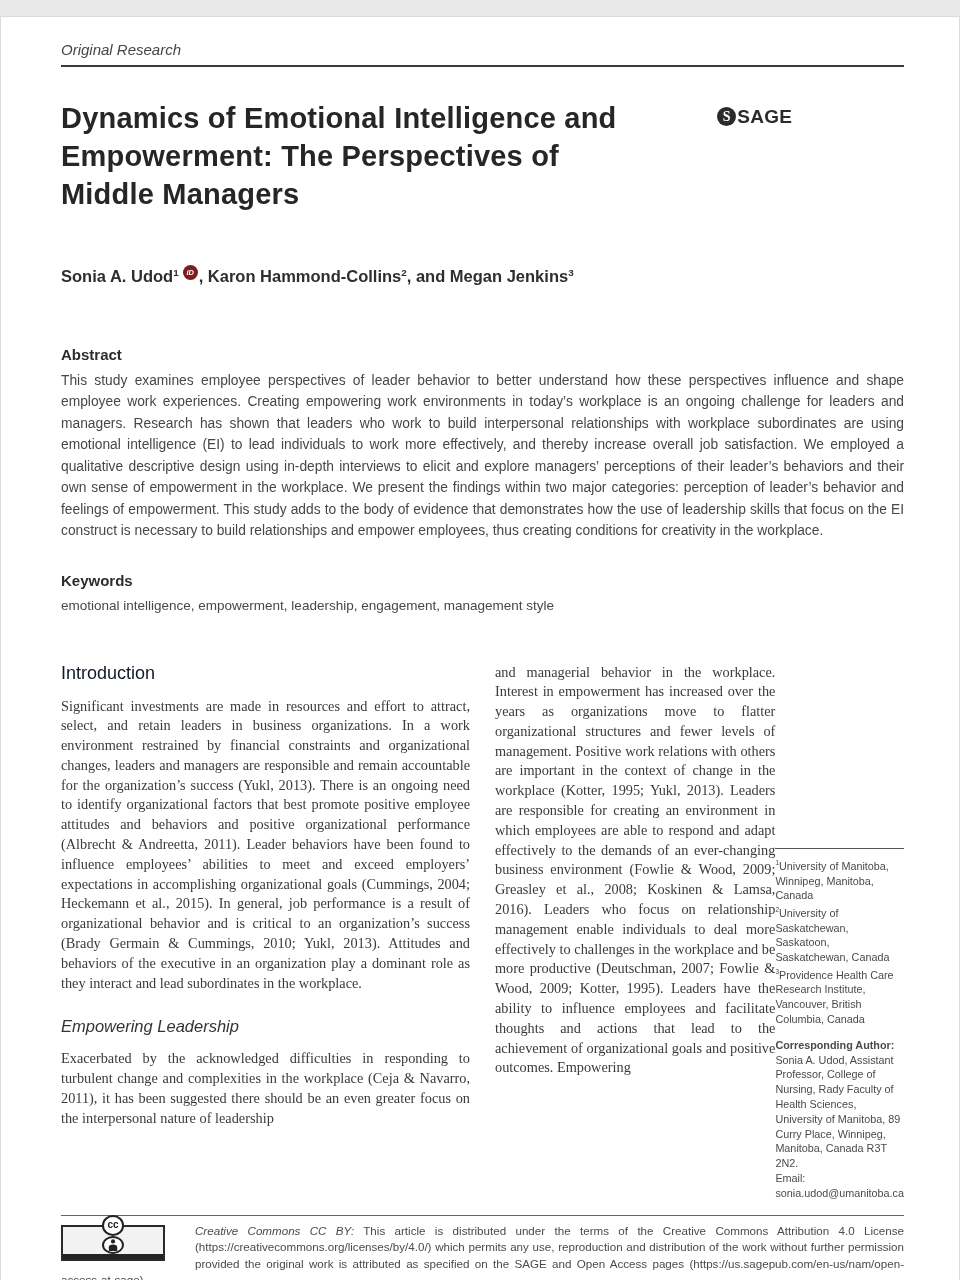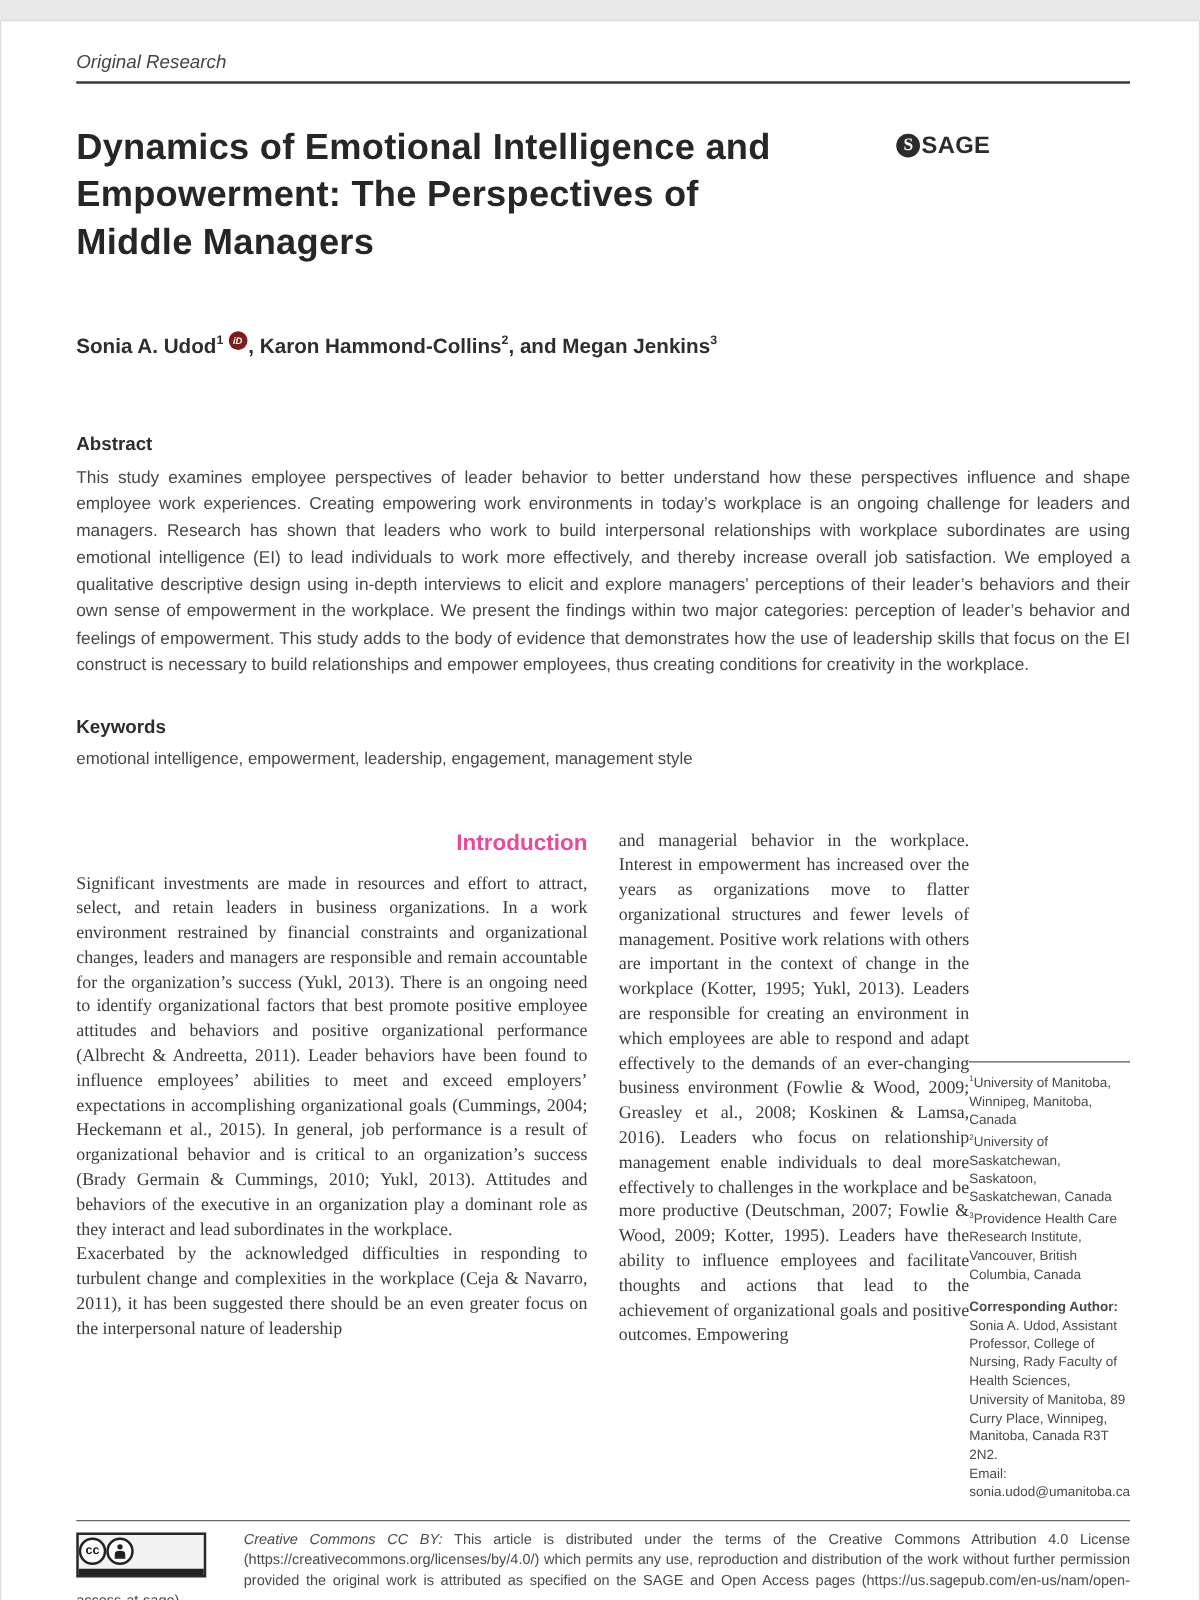--- a/index.html
+++ b/index.html
@@ -42,21 +42,21 @@
   .abstract-text {
     margin:0; font-size:13.8px; line-height:21.5px; text-align:justify; color:#474747;
   }
   .keywords { margin-top:30px; }
   .keywords-text { margin:0; font-size:13.5px; line-height:19px; color:#474747; }
 
   
   .cols { display:flex; gap:25px; margin-top:48px; height:538px; }
   .col { flex:1; min-width:0; }
   .col-right { display:flex; flex-direction:row; }
-  .section-heading { font-size:18px; font-weight:bold; color:#ec4899; margin:0 0 13px 0;text-align:right; }
+  .section-heading { font-size:18px; font-weight:normal; color:#0f172a; margin:0 0 13px 0; }
   .body-text {
     font-family:"Liberation Serif", serif; font-size:14.3px; line-height:19.8px;
     text-align:justify; color:#3a3a3a; margin:0;
   }
   .subsection-heading {
     font-style:italic; font-weight:normal; font-size:16.5px; color:#333;
     margin:24px 0 13px 0;
   }
 
   
@@ -65,21 +65,21 @@
   .affil { }
   .corresponding { margin-top:11px; }
   .corr-label { font-weight:bold; margin:0; }
 
   
   .footer-rule { border:none; border-top:1.5px solid #666; margin:14px 0 0 0; }
   .footer { margin-top:7px; font-size:11.6px; line-height:16.5px; color:#4a4a4a; }
   .cc-badge {
     float:left; width:104px; height:36px; border:2px solid #2a2a2a; background:#f2f2f2;
     margin:2px 30px 4px 0; position:relative; display:flex; align-items:center;
-    justify-content:flex-start; padding-bottom:5px; box-sizing:border-box;
+    justify-content:flex-end; padding-bottom:5px; box-sizing:border-box;flex-direction:column;
   }
   .badge-bar { position:absolute; left:0; right:0; bottom:0; height:5px; background:#222; }
   .cc-circle {
     width:22px; height:22px; border-radius:50%; border:2px solid #222; box-sizing:border-box;
     display:flex; align-items:center; justify-content:center;
     font-weight:bold; font-size:10px; color:#222; background:#fff;
   }
   .license { margin:0; text-align:justify; }
   .license-lead { font-style:italic; }
   .clearfix::after { content:""; display:block; clear:both; }
@@ -113,20 +113,21 @@
 
   <div class="keywords">
     <h2 class="block-heading">Keywords</h2>
     <p class="keywords-text">emotional intelligence, empowerment, leadership, engagement, management style</p>
   </div>
 
   <div class="cols">
     <div class="col col-left">
       <h2 class="section-heading">Introduction</h2>
       <p class="body-text">Significant investments are made in resources and effort to attract, select, and retain leaders in business organizations. In a work environment restrained by financial constraints and organizational changes, leaders and managers are responsible and remain accountable for the organization’s success (Yukl, 2013). There is an ongoing need to identify organizational factors that best promote positive employee attitudes and behaviors and positive organizational performance (Albrecht &amp; Andreetta, 2011). Leader behaviors have been found to influence employees’ abilities to meet and exceed employers’ expectations in accomplishing organizational goals (Cummings, 2004; Heckemann et al., 2015). In general, job performance is a result of organizational behavior and is critical to an organization’s success (Brady Germain &amp; Cummings, 2010; Yukl, 2013). Attitudes and behaviors of the executive in an organization play a dominant role as they interact and lead subordinates in the workplace.</p>
+      <h3 class="subsection-heading">Empowering Leadership</h3>
       <p class="body-text">Exacerbated by the acknowledged difficulties in responding to turbulent change and complexities in the workplace (Ceja &amp; Navarro, 2011), it has been suggested there should be an even greater focus on the interpersonal nature of leadership</p>
     </div>
 
     <div class="col col-right">
       <p class="body-text">and managerial behavior in the workplace. Interest in empowerment has increased over the years as organizations move to flatter organizational structures and fewer levels of management. Positive work relations with others are important in the context of change in the workplace (Kotter, 1995; Yukl, 2013). Leaders are responsible for creating an environment in which employees are able to respond and adapt effectively to the demands of an ever-changing business environment (Fowlie &amp; Wood, 2009; Greasley et al., 2008; Koskinen &amp; Lamsa, 2016). Leaders who focus on relationship management enable individuals to deal more effectively to challenges in the workplace and be more productive (Deutschman, 2007; Fowlie &amp; Wood, 2009; Kotter, 1995). Leaders have the ability to influence employees and facilitate thoughts and actions that lead to the achievement of organizational goals and positive outcomes. Empowering</p>
 
       <div class="footnote">
         <hr class="footnote-rule">
         <div class="affil"><span class="sup">1</span><span>University of Manitoba, Winnipeg, Manitoba, Canada</span></div>
         <div class="affil"><span class="sup">2</span><span>University of Saskatchewan, Saskatoon, Saskatchewan, Canada</span></div>

